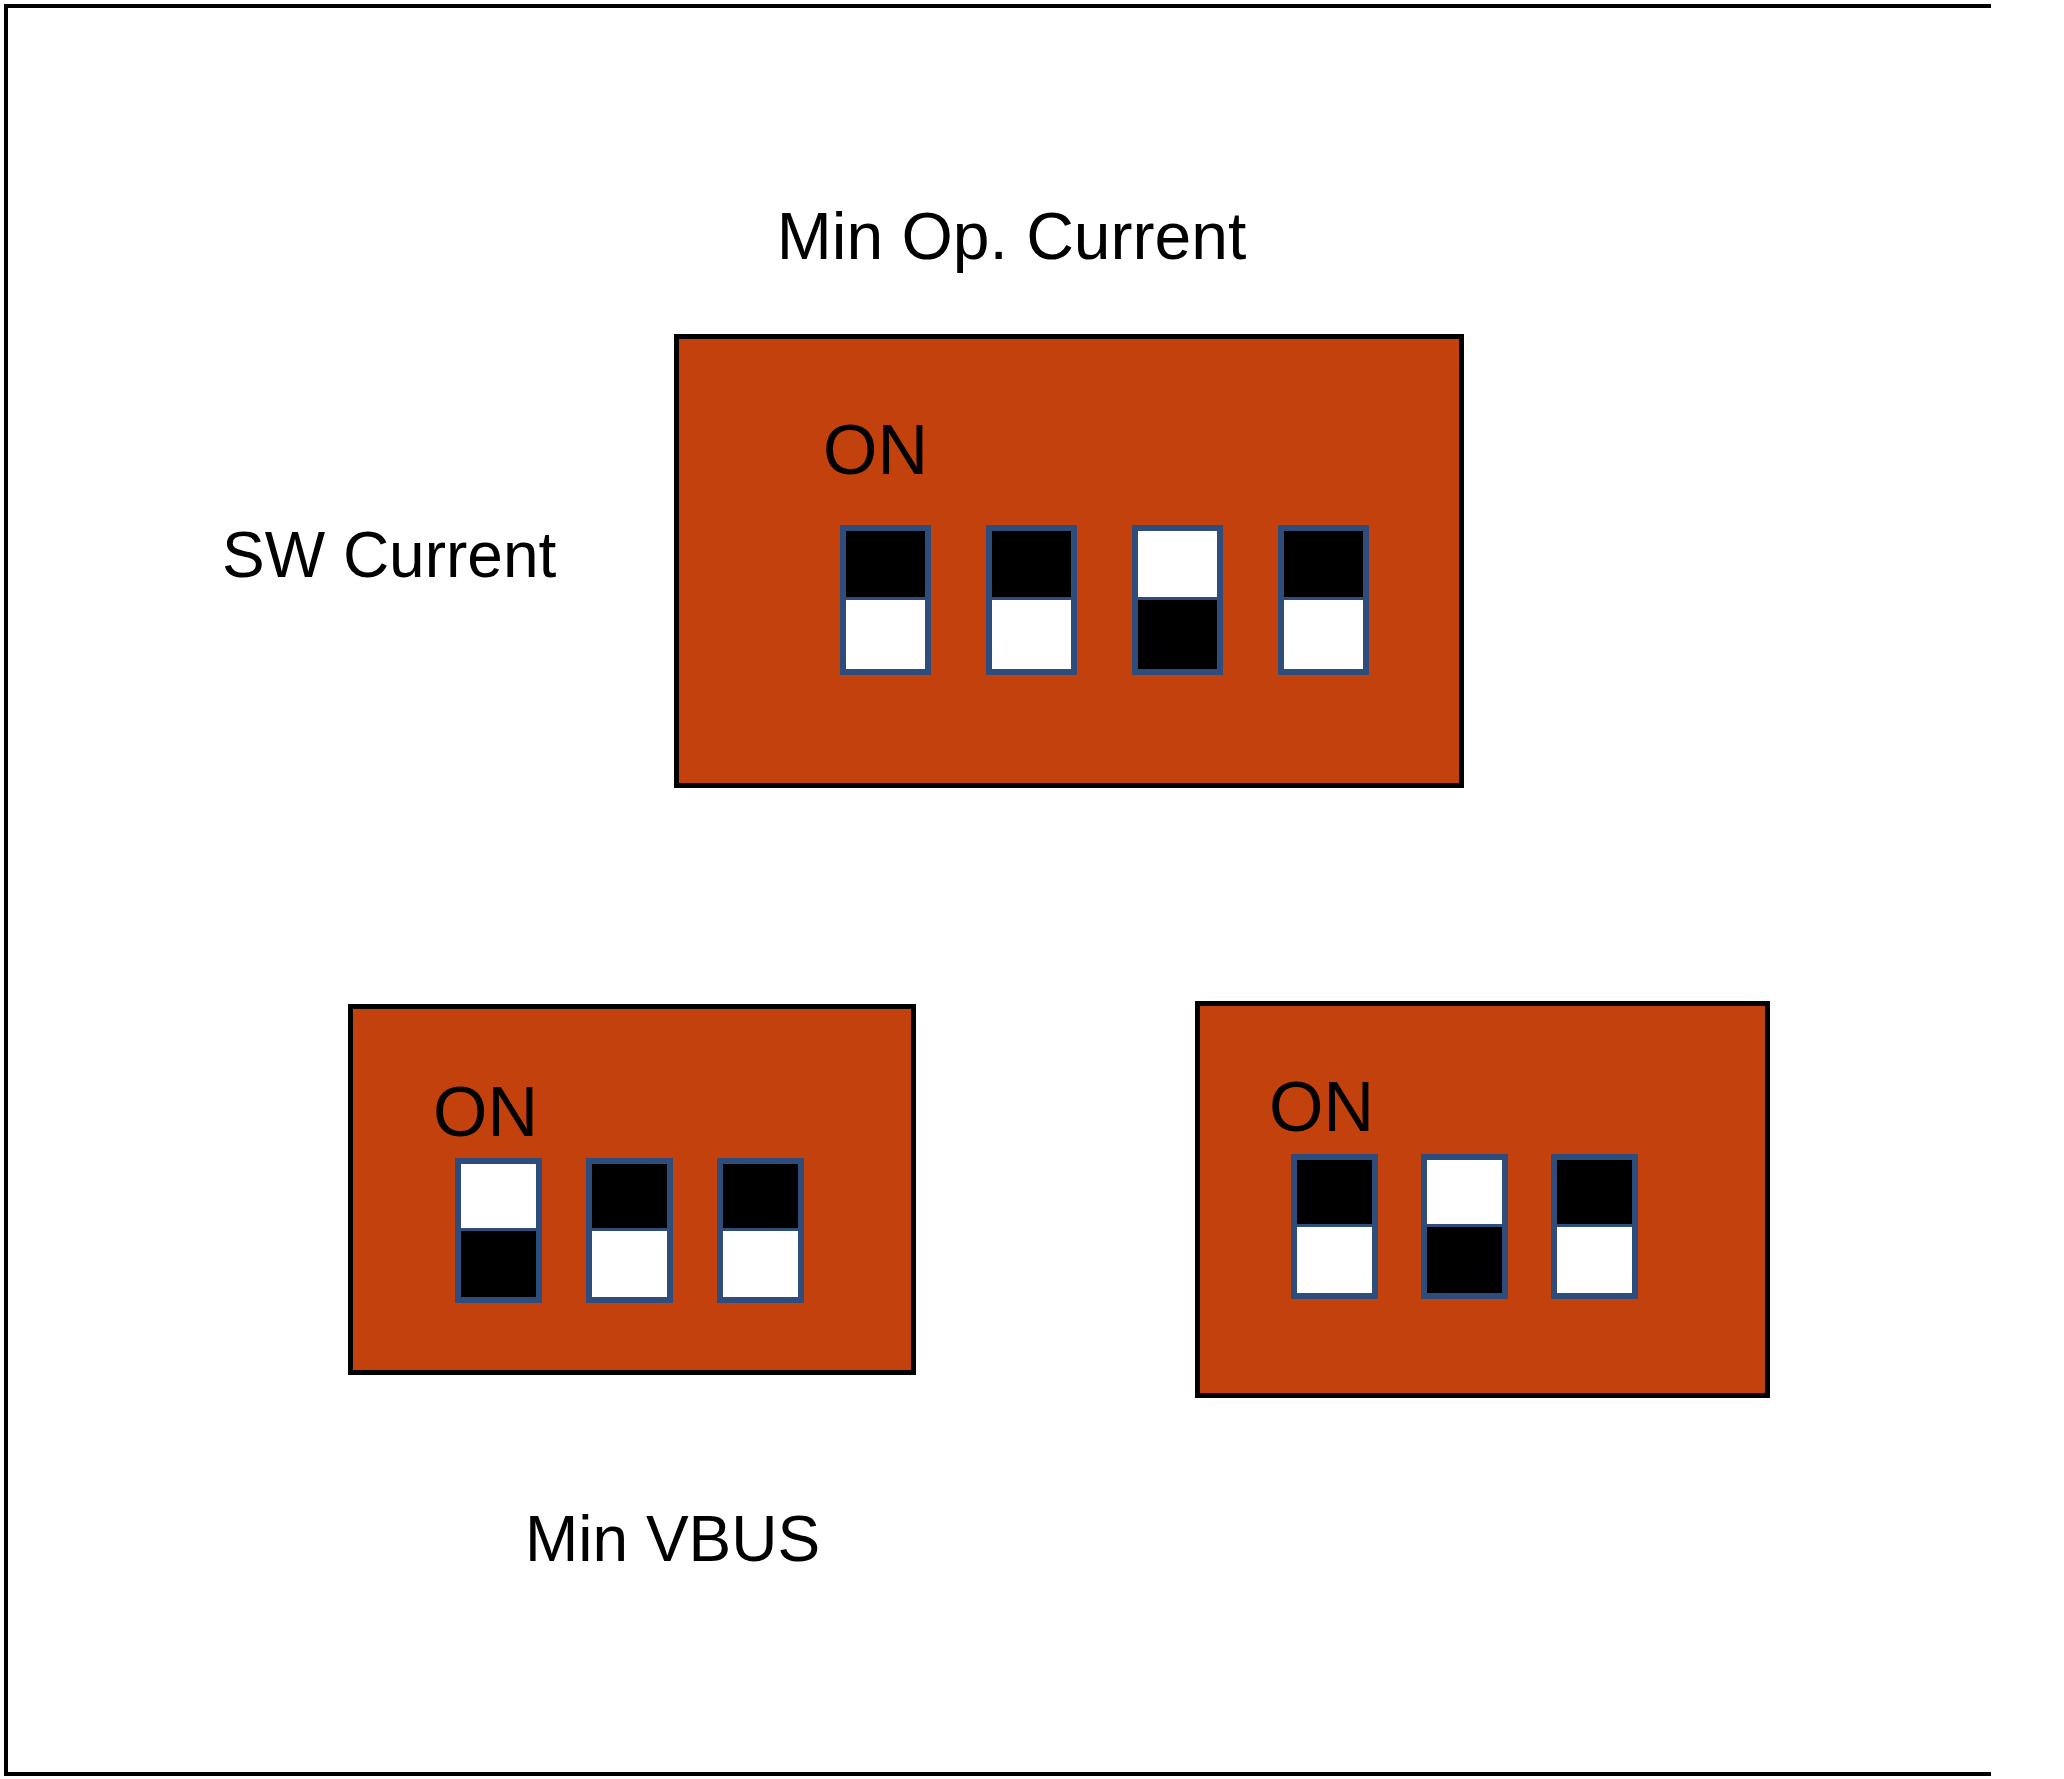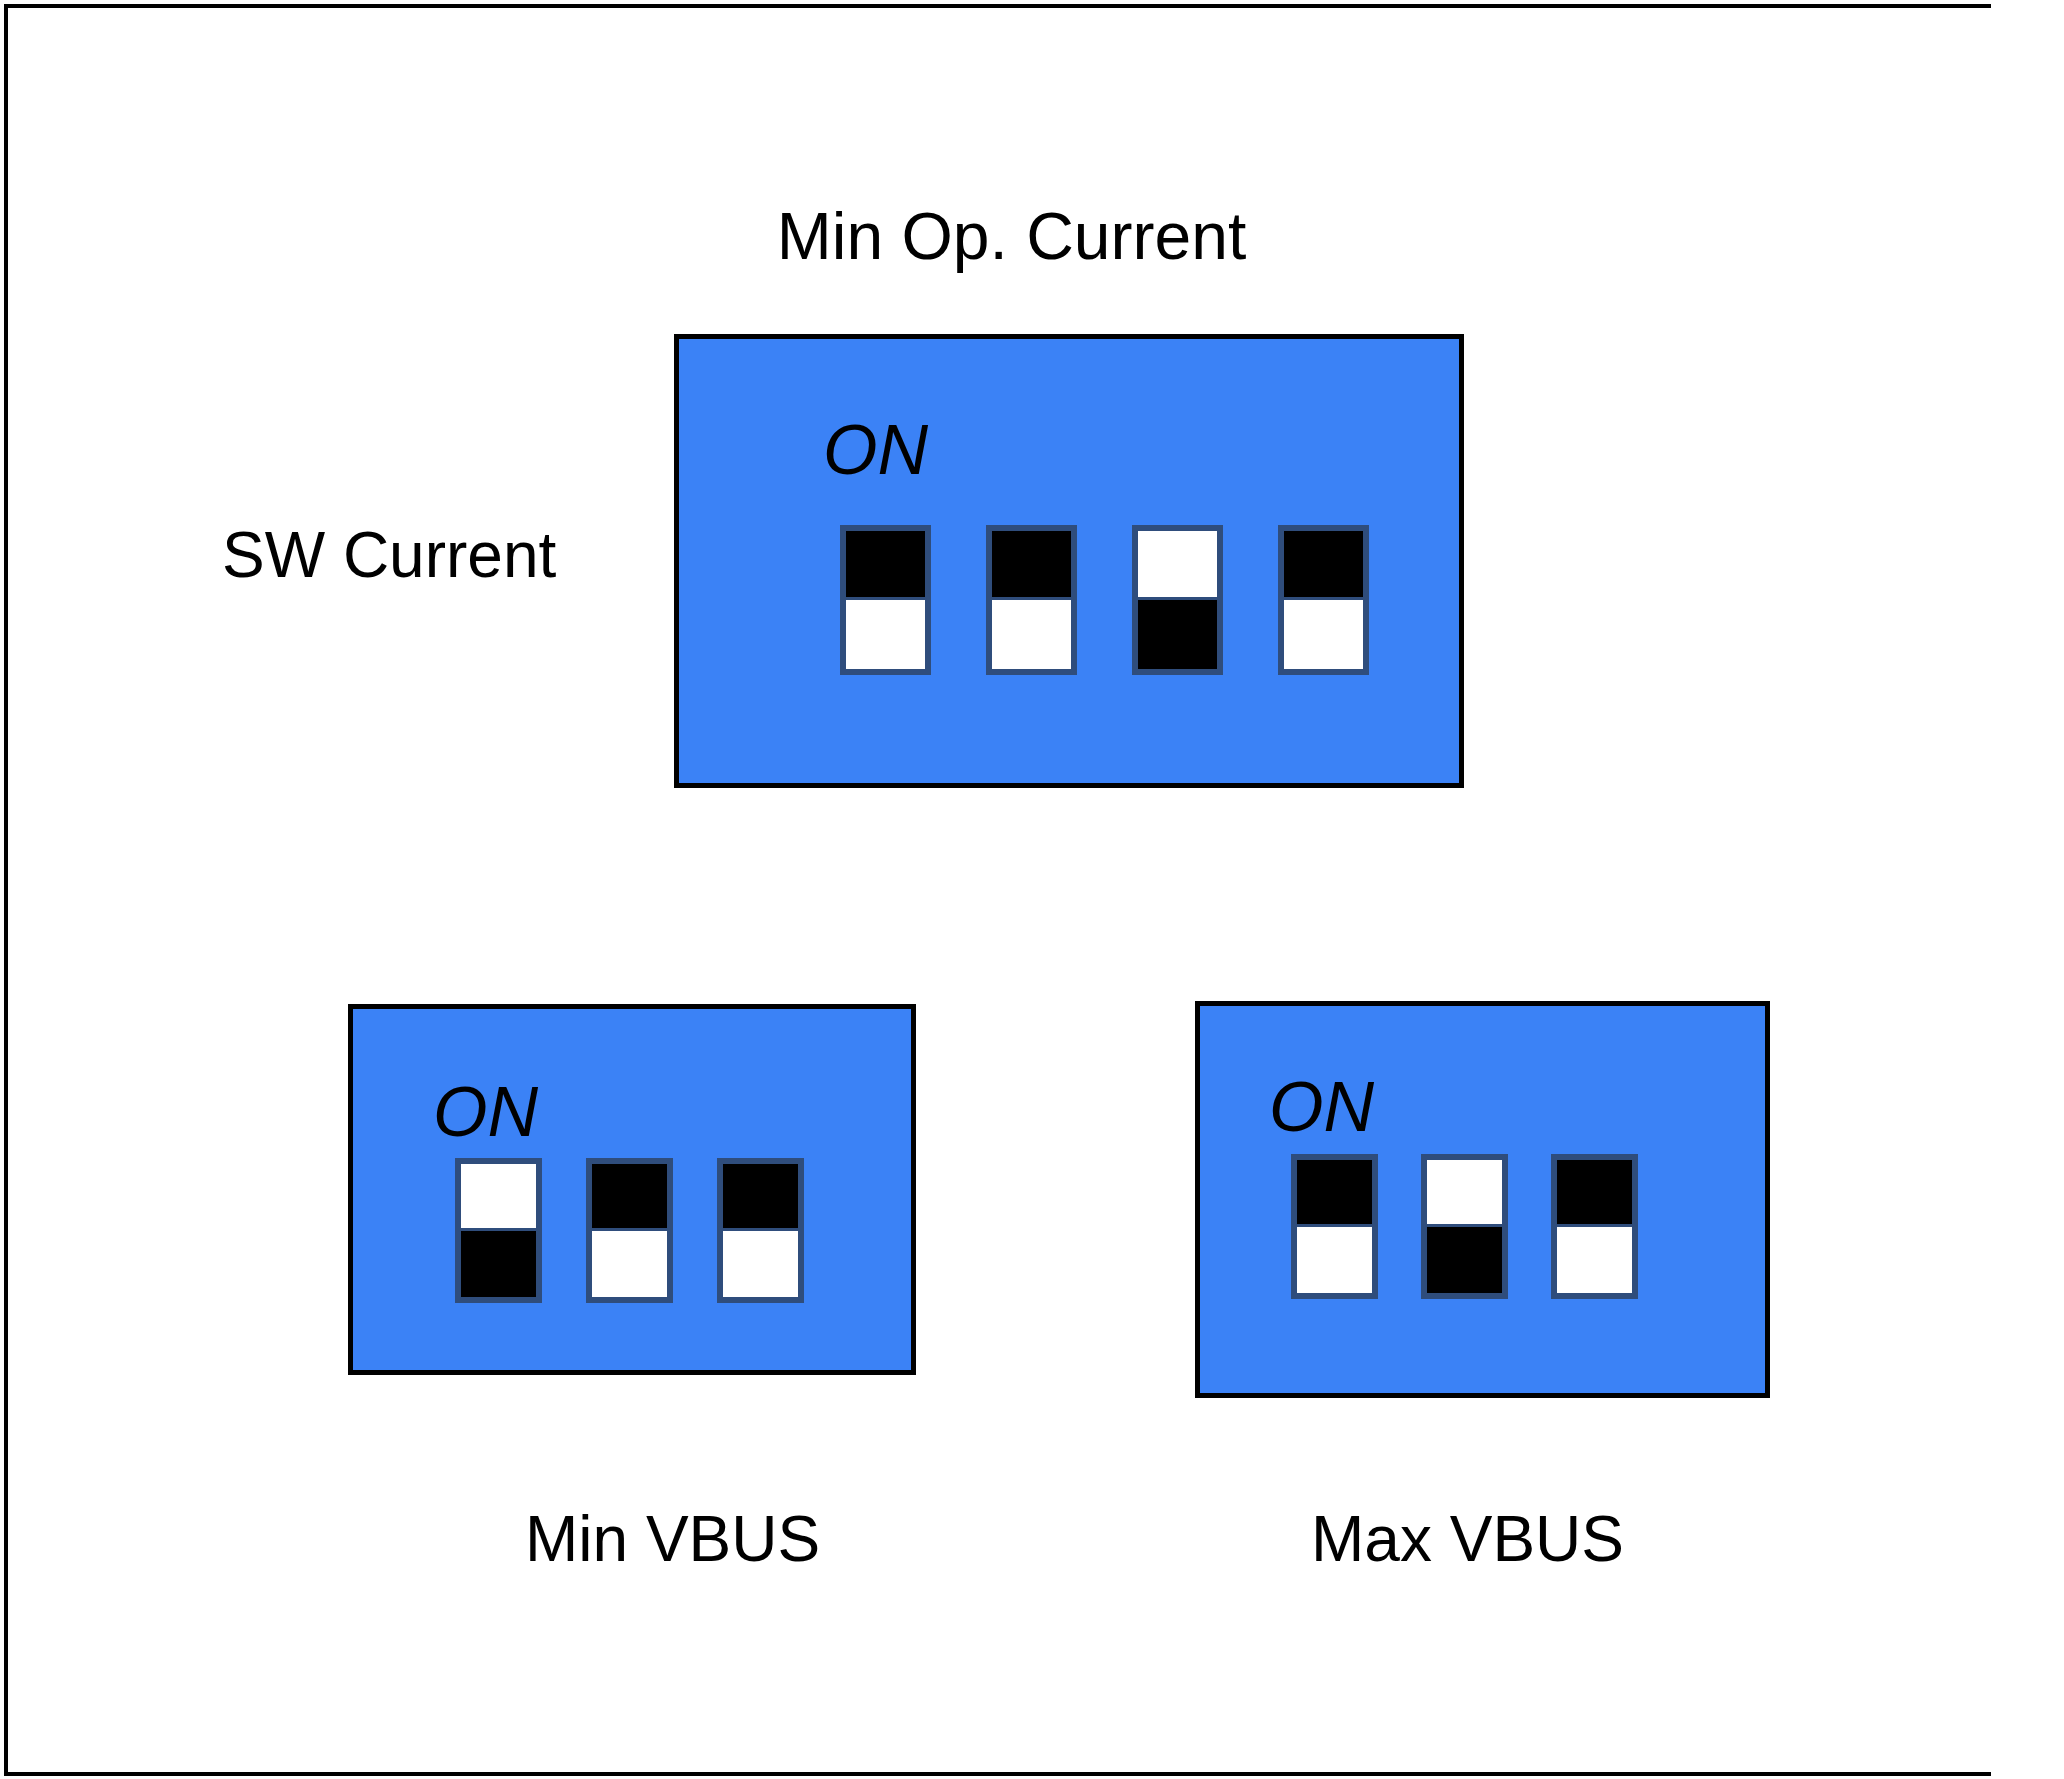--- a/index.html
+++ b/index.html
@@ -66,24 +66,23 @@
 
   #label-max-vbus {
     left: 1311px;
     top: 1507px;
     font-size: 64px;
   }
 
   
   .dip-block {
     position: absolute;
-    background: #3b82f6;
+    background: #c2410c;
     border: 5.7px solid #000000;
     box-sizing: border-box;
-    font-style: italic;
   }
 
   #block-min-op-current {
     left: 674px;
     top: 334px;
     width: 790px;
     height: 454px;
   }
 
   #block-min-vbus {
@@ -229,16 +228,15 @@
       <div class="dip-switch">
         <div class="dip-half top filled"></div>
         <div class="dip-half bottom"></div>
       </div>
 
     </div>
   </div>
 
   <div class="txt" id="label-min-vbus">Min VBUS</div>
 
-  <div class="txt" id="label-max-vbus">Max VBUS</div>
 
 </div>
 
 
 </body></html>

